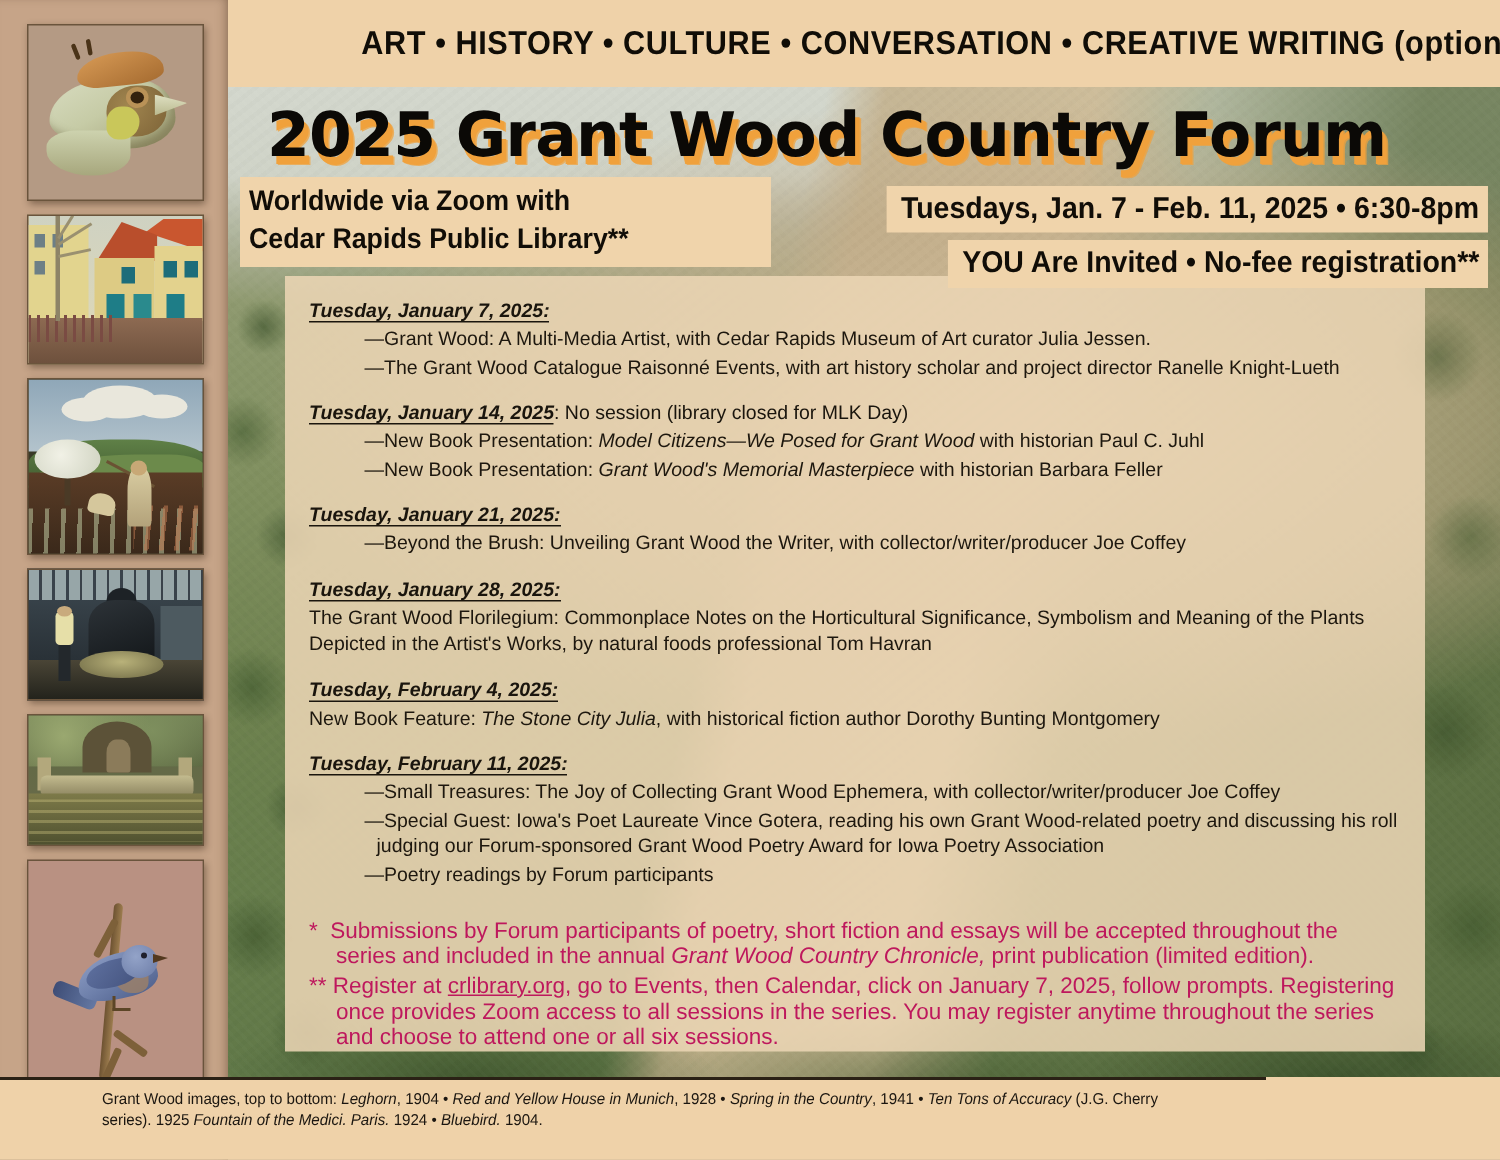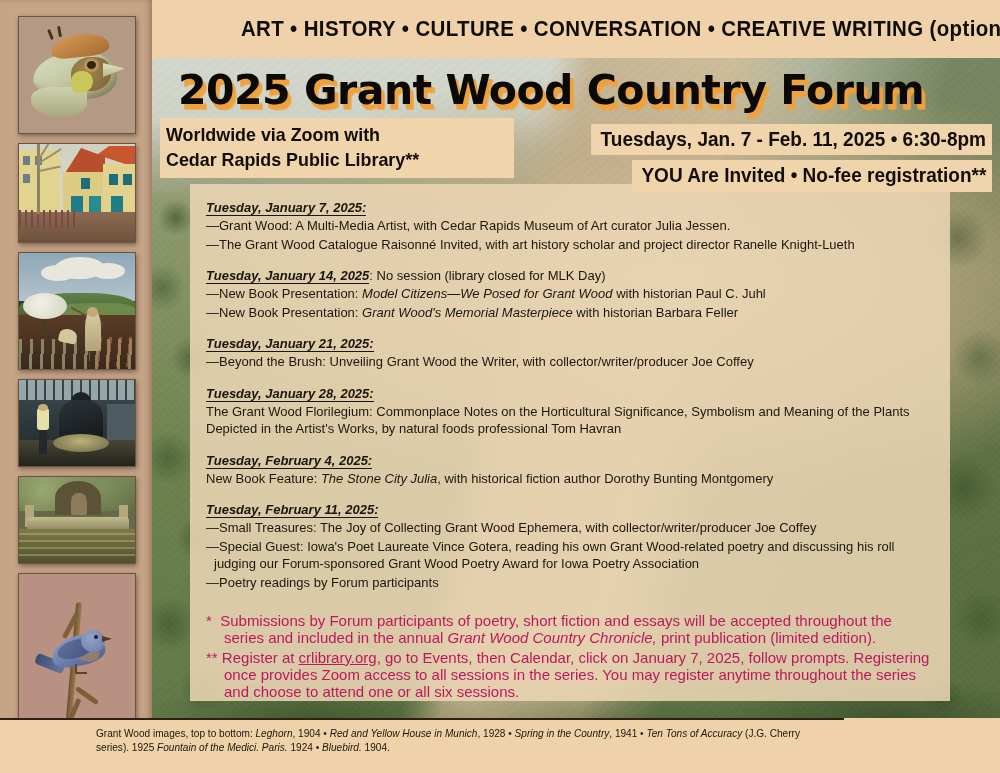--- a/index.html
+++ b/index.html
@@ -296,39 +296,39 @@
     display:inline;border-bottom:1px solid #1a150d;
     font-family:"Liberation Sans",sans-serif;
     font-style:italic;
   }
   .hdnote{font-size:13px;color:#1a150d;font-weight:normal;}
   .ln{
     font-size:13px;color:#1d170e;line-height:17.5px;margin-top:1px;
     font-family:"Liberation Sans",sans-serif;
   }
   .ln .it{font-style:italic;}
-  .ln.indent{padding-left:8px;text-indent:-8px;}
+  .ln.indent{padding-left:8px;text-indent:-8px;margin-left:37px;}
 
   
   #notes{margin-top:21px;}
   .note{
     font-size:15px;color:#be185d;line-height:17px;
     padding-left:18px;text-indent:-18px;margin-bottom:3px;
     font-family:"Liberation Sans",sans-serif;
   }
   .note .it{font-style:italic;}
   .note .lk{text-decoration:underline;}
 
   
   #credit{
     position:absolute;left:0;bottom:0;width:844px;height:55px;
     background:#efd2a9;
     border-top:2px solid #2a2115;
     box-sizing:border-box;
-    padding:7px 14px 0 96px;
+    padding:7px 14px 0 68px;
   }
   #credit p{
     margin:0;font-size:10.5px;line-height:13.5px;color:#1b1610;
     font-family:"Liberation Sans Narrow","Liberation Sans",sans-serif;
     transform:scaleX(.96);transform-origin:left center;
   }
   #credit .it{font-style:italic;}
 </style>
 </head>
 <body>
@@ -457,21 +457,21 @@
     <div id="subRight">
       <div><span class="r1">Tuesdays, Jan. 7 - Feb. 11, 2025 • 6:30-8pm</span></div>
       <div><span class="r2">YOU Are Invited • No-fee registration**</span></div>
     </div>
 
     <div id="card">
 
       <div class="sess">
         <span class="hd">Tuesday, January 7, 2025:</span>
         <div class="ln indent">—Grant Wood: A Multi-Media Artist, with Cedar Rapids Museum of Art curator Julia Jessen.</div>
-        <div class="ln indent">—The Grant Wood Catalogue Raisonné Invited, with art history scholar and project director Ranelle Knight-Lueth</div>
+        <div class="ln indent">—The Grant Wood Catalogue Raisonné Events, with art history scholar and project director Ranelle Knight-Lueth</div>
       </div>
 
       <div class="sess">
         <span class="hd">Tuesday, January 14, 2025</span><span class="hdnote">: No session (library closed for MLK Day)</span>
         <div class="ln indent">—New Book Presentation: <span class="it">Model Citizens—We Posed for Grant Wood</span> with historian Paul C. Juhl</div>
         <div class="ln indent">—New Book Presentation: <span class="it">Grant Wood's Memorial Masterpiece</span> with historian Barbara Feller</div>
       </div>
 
       <div class="sess">
         <span class="hd">Tuesday, January 21, 2025:</span>

